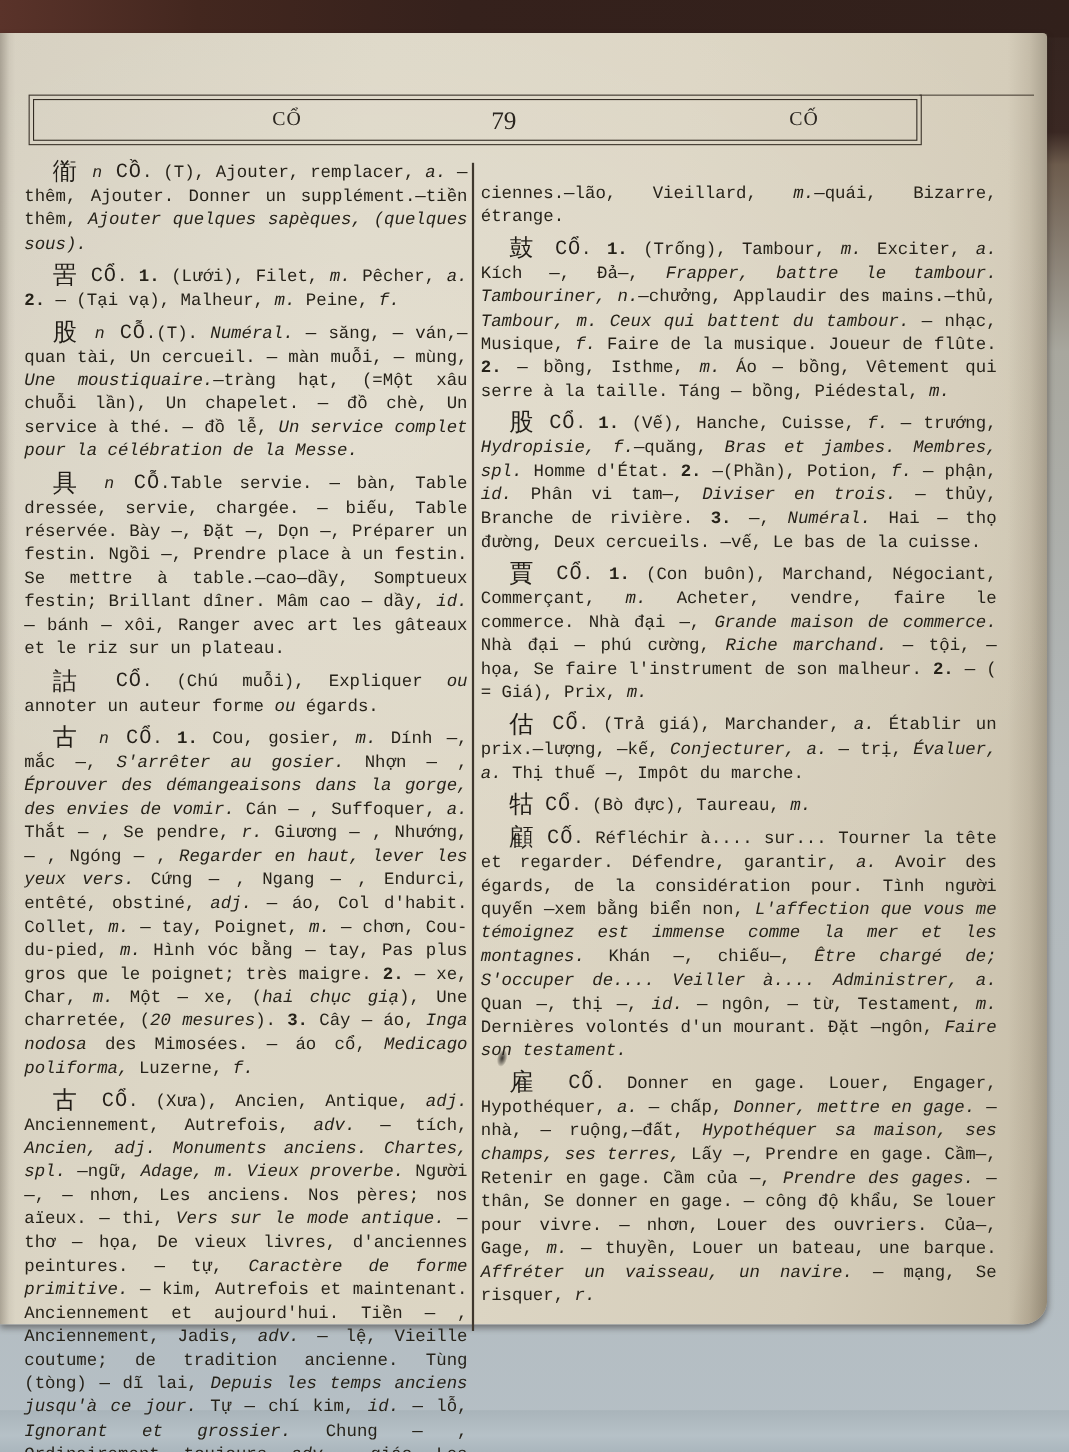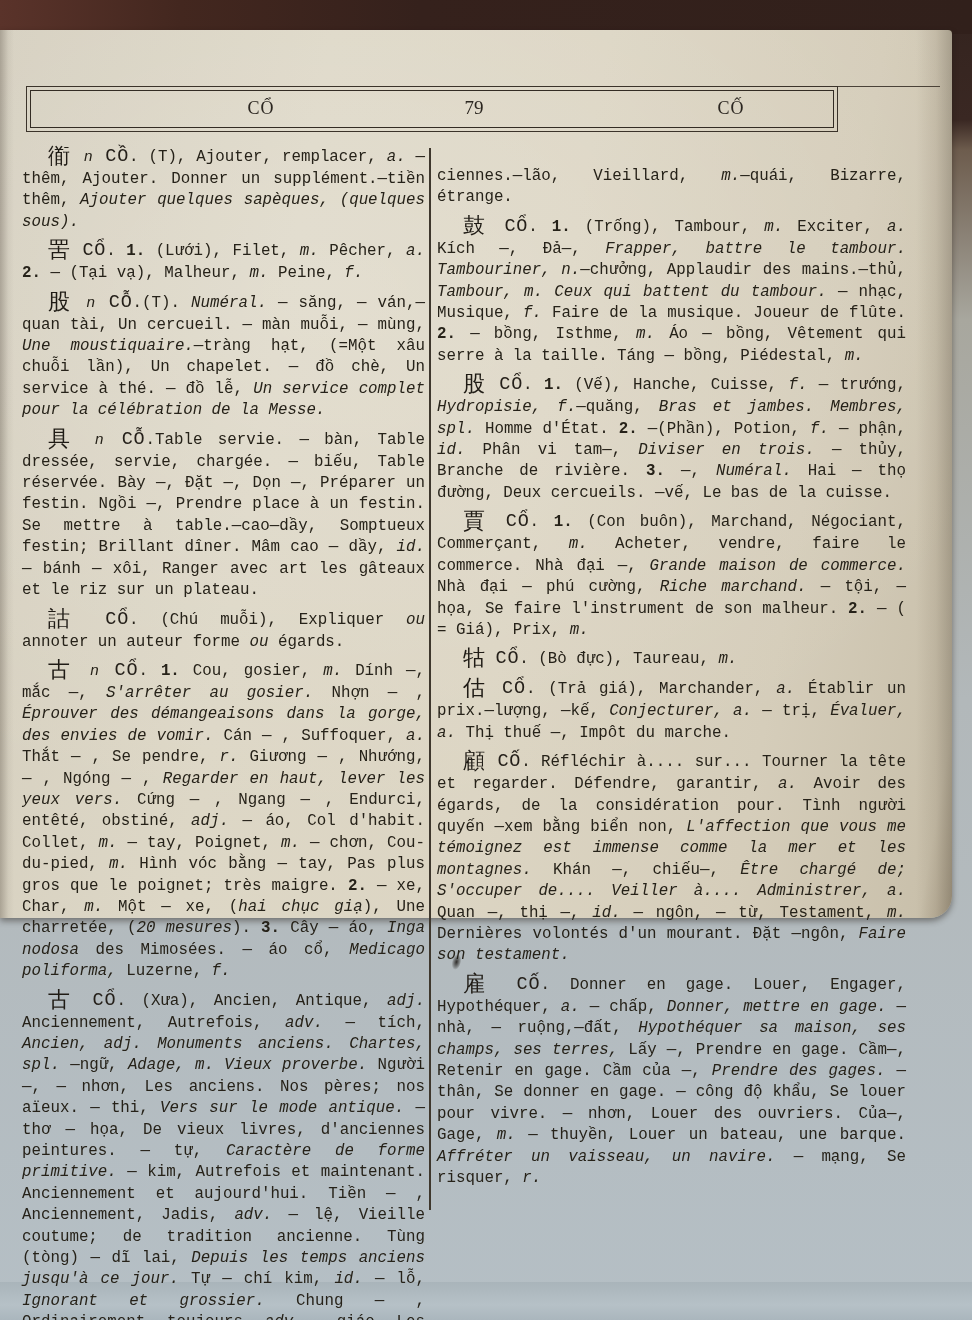--- a/index.html
+++ b/index.html
@@ -11,21 +11,21 @@
   }
   .top-band{
     position:absolute;left:0;top:0;width:972px;height:34px;
     background:linear-gradient(90deg,#5a332a 0,#43271f 180px,#35211c 420px,#31201b 100%);
   }
   .bottom-band{
     position:absolute;left:0;bottom:0;width:972px;height:38px;
     background:linear-gradient(180deg,#a9b4ba 0,#b6c1c7 60%,#aab6bd 100%);
   }
   .paper{
-    position:absolute;left:0;top:30px;width:952px;height:888px;
+    position:absolute;left:0;top:30px;width:952px;height:1174px;
     background:
       radial-gradient(1200px 900px at 35% 30%, rgba(255,255,255,.18), rgba(0,0,0,0) 60%),
       linear-gradient(100deg,#d5cfbf 0,#ddd7c6 30%,#dcd5c3 55%,#d5cdba 80%,#c9c0ab 97%,#b3a892 100%);
     box-shadow:0 3px 6px rgba(30,25,20,.45);
     border-bottom-right-radius:22px;border-top-right-radius:4px;
   }
   .paper::after{ 
     content:"";position:absolute;right:0;top:0;width:36px;height:100%;
     background:linear-gradient(90deg,rgba(90,75,55,0) 0,rgba(90,75,55,.12) 55%,rgba(60,50,35,.28) 100%);
     border-bottom-right-radius:22px;
@@ -42,21 +42,21 @@
   .header-frame .outer{
     position:absolute;left:-5px;right:-5px;top:-5px;bottom:-5px;
     border-top:1.1px solid #3b332a;border-bottom:1.1px solid #3b332a;
     border-left:1.1px solid #3b332a;border-right:1.1px solid #3b332a;
   }
   .header-ext{position:absolute;left:836px;top:55.5px;width:104px;border-top:1.2px solid #4a4238;}
   .header-word{
     position:absolute;top:7px;font-size:18px;letter-spacing:1px;color:#2b2620;width:90px;text-align:center;
   }
   .hw-left{left:185px;} .hw-right{left:655px;}
-  .page-num{position:absolute;top:6px;left:408px;width:70px;text-align:center;font-size:19px;color:#2b2620;}
+  .page-num{position:absolute;top:6px;left:392px;width:70px;text-align:center;font-size:23px;color:#2b2620;}
   .col{
     position:absolute;top:116px;text-align:justify;color:#262219;
     font-size:15.8px;line-height:21.4px;font-family:Liberation Mono, monospace;
   }
   .col-left{left:22px;width:403px;}
   .col-right{left:437px;width:469px;margin-top:20px;}
   .divider{position:absolute;left:429px;top:118px;width:1.6px;height:1062px;background:#3e372d;}
   .entry{margin:0 0 7px;text-indent:26px;}
   .entry.cont{text-indent:0;}
   .cjk{font-size:22px;line-height:1;letter-spacing:1px;color:#1f1b15;vertical-align:-2px;}
@@ -93,20 +93,20 @@
       <p class="entry"><span class="cjk">具</span><span class="nom"> n </span><span class="reading">CỖ</span><span class="r">.Table servie. — bàn, Table dressée, servie, chargée. — biếu, Table réservée. Bày —, Đặt —, Dọn —, Préparer un festin. Ngồi —, Prendre place à un festin. Se mettre à table.—cao—dầy, Somptueux festin; Brillant dîner. Mâm cao — dầy, </span><span class="i">id.</span><span class="r"> — bánh — xôi, Ranger avec art les gâteaux et le riz sur un plateau.</span></p>
       <p class="entry"><span class="cjk">詁</span> <span class="reading">CỔ</span><span class="r">. (Chú muỗi), Expliquer </span><span class="i">ou</span><span class="r"> annoter un auteur forme </span><span class="i">ou</span><span class="r"> égards.</span></p>
       <p class="entry"><span class="cjk">古</span><span class="nom"> n </span><span class="reading">CỔ</span><span class="r">. </span><span class="b">1.</span><span class="r"> Cou, gosier, </span><span class="i">m.</span><span class="r"> Dính —, mắc —, </span><span class="i">S'arrêter au gosier.</span><span class="r"> Nhợn — , </span><span class="i">Éprouver des démangeaisons dans la gorge, des envies de vomir.</span><span class="r"> Cán — , Suffoquer, </span><span class="i">a.</span><span class="r"> Thắt — , Se pendre, </span><span class="i">r.</span><span class="r"> Giương — , Nhướng, — , Ngóng — , </span><span class="i">Regarder en haut, lever les yeux vers.</span><span class="r"> Cứng — , Ngang — , Endurci, entêté, obstiné, </span><span class="i">adj.</span><span class="r"> — áo, Col d'habit. Collet, </span><span class="i">m.</span><span class="r"> — tay, Poignet, </span><span class="i">m.</span><span class="r"> — chơn, Cou-du-pied, </span><span class="i">m.</span><span class="r"> Hình vóc bằng — tay, Pas plus gros que le poignet; très maigre. </span><span class="b">2.</span><span class="r"> — xe, Char, </span><span class="i">m.</span><span class="r"> Một — xe, (</span><span class="i">hai chục giạ</span><span class="r">), Une charretée, (</span><span class="i">20 mesures</span><span class="r">). </span><span class="b">3.</span><span class="r"> Cây — áo, </span><span class="i">Inga nodosa</span><span class="r"> des Mimosées. — áo cổ, </span><span class="i">Medicago poliforma,</span><span class="r"> Luzerne, </span><span class="i">f.</span></p>
       <p class="entry"><span class="cjk">古</span> <span class="reading">CỔ</span><span class="r">. (Xưa), Ancien, Antique, </span><span class="i">adj.</span><span class="r"> Anciennement, Autrefois, </span><span class="i">adv.</span><span class="r"> — tích, </span><span class="i">Ancien, adj. Monuments anciens. Chartes, spl.</span><span class="r"> —ngữ, </span><span class="i">Adage, m. Vieux proverbe.</span><span class="r"> Người —, — nhơn, Les anciens. Nos pères; nos aïeux. — thi, </span><span class="i">Vers sur le mode antique.</span><span class="r"> — thơ — họa, De vieux livres, d'anciennes peintures. — tự, </span><span class="i">Caractère de forme primitive.</span><span class="r"> — kim, Autrefois et maintenant. Anciennement et aujourd'hui. Tiền — , Anciennement, Jadis, </span><span class="i">adv.</span><span class="r"> — lệ, Vieille coutume; de tradition ancienne. Tùng (tòng) — dĩ lai, </span><span class="i">Depuis les temps anciens jusqu'à ce jour.</span><span class="r"> Tự — chí kim, </span><span class="i">id.</span><span class="r"> — lỗ, </span><span class="i">Ignorant et grossier.</span><span class="r"> Chung — , Ordinairement, toujours, </span><span class="i">adv.</span><span class="r"> — giáo, Les lois an-</span></p>
     </div>
   <div class="col col-right" id="col-right">
       <p class="entry cont"><span class="r">ciennes.—lão, Vieillard, </span><span class="i">m.</span><span class="r">—quái, Bizarre, étrange.</span></p>
       <p class="entry"><span class="cjk">鼓</span> <span class="reading">CỔ</span><span class="r">. </span><span class="b">1.</span><span class="r"> (Trống), Tambour, </span><span class="i">m.</span><span class="r"> Exciter, </span><span class="i">a.</span><span class="r"> Kích —, Đả—, </span><span class="i">Frapper, battre le tambour. Tambouriner, n.</span><span class="r">—chưởng, Applaudir des mains.—thủ, </span><span class="i">Tambour, m. Ceux qui battent du tambour.</span><span class="r"> — nhạc, Musique, </span><span class="i">f.</span><span class="r"> Faire de la musique. Joueur de flûte. </span><span class="b">2.</span><span class="r"> — bồng, Isthme, </span><span class="i">m.</span><span class="r"> Áo — bồng, Vêtement qui serre à la taille. Táng — bồng, Piédestal, </span><span class="i">m.</span></p>
       <p class="entry"><span class="cjk">股</span> <span class="reading">CỔ</span><span class="r">. </span><span class="b">1.</span><span class="r"> (Vế), Hanche, Cuisse, </span><span class="i">f.</span><span class="r"> — trướng, </span><span class="i">Hydropisie, f.</span><span class="r">—quăng, </span><span class="i">Bras et jambes. Membres, spl.</span><span class="r"> Homme d'État. </span><span class="b">2.</span><span class="r"> —(Phần), Potion, </span><span class="i">f.</span><span class="r"> — phận, </span><span class="i">id.</span><span class="r"> Phân vi tam—, </span><span class="i">Diviser en trois.</span><span class="r"> — thủy, Branche de rivière. </span><span class="b">3.</span><span class="r"> —, </span><span class="i">Numéral.</span><span class="r"> Hai — thọ đường, Deux cercueils. —vế, Le bas de la cuisse.</span></p>
       <p class="entry"><span class="cjk">賈</span> <span class="reading">CỔ</span><span class="r">. </span><span class="b">1.</span><span class="r"> (Con buôn), Marchand, Négociant, Commerçant, </span><span class="i">m.</span><span class="r"> Acheter, vendre, faire le commerce. Nhà đại —, </span><span class="i">Grande maison de commerce.</span><span class="r"> Nhà đại — phú cường, </span><span class="i">Riche marchand.</span><span class="r"> — tội, — họa, Se faire l'instrument de son malheur. </span><span class="b">2.</span><span class="r"> — ( = Giá), Prix, </span><span class="i">m.</span></p>
+      <p class="entry"><span class="cjk">估</span> <span class="reading">CỔ</span><span class="r">. (Trả giá), Marchander, </span><span class="i">a.</span><span class="r"> Établir un prix.—lượng, —kế, </span><span class="i">Conjecturer, a.</span><span class="r"> — trị, </span><span class="i">Évaluer, a.</span><span class="r"> Thị thuế —, Impôt du marche.</span></p>
       <p class="entry"><span class="cjk">牯</span> <span class="reading">CỔ</span><span class="r">. (Bò đực), Taureau, </span><span class="i">m.</span></p>
-      <p class="entry"><span class="cjk">估</span> <span class="reading">CỔ</span><span class="r">. (Trả giá), Marchander, </span><span class="i">a.</span><span class="r"> Établir un prix.—lượng, —kế, </span><span class="i">Conjecturer, a.</span><span class="r"> — trị, </span><span class="i">Évaluer, a.</span><span class="r"> Thị thuế —, Impôt du marche.</span></p>
       <p class="entry"><span class="cjk">顧</span> <span class="reading">CỐ</span><span class="r">. Réfléchir à.... sur... Tourner la tête et regarder. Défendre, garantir, </span><span class="i">a.</span><span class="r"> Avoir des égards, de la considération pour. Tình người quyến —xem bằng biển non, </span><span class="i">L'affection que vous me témoignez est immense comme la mer et les montagnes.</span><span class="r"> Khán —, chiếu—, </span><span class="i">Être chargé de; S'occuper de.... Veiller à.... Administrer, a.</span><span class="r"> Quan —, thị —, </span><span class="i">id.</span><span class="r"> — ngôn, — từ, Testament, </span><span class="i">m.</span><span class="r"> Dernières volontés d'un mourant. Đặt —ngôn, </span><span class="i">Faire son testament.</span></p>
       <p class="entry"><span class="cjk">雇</span> <span class="reading">CỐ</span><span class="r">. Donner en gage. Louer, Engager, Hypothéquer, </span><span class="i">a.</span><span class="r"> — chấp, </span><span class="i">Donner, mettre en gage.</span><span class="r"> — nhà, — ruộng,—đất, </span><span class="i">Hypothéquer sa maison, ses champs, ses terres,</span><span class="r"> Lấy —, Prendre en gage. Cầm—, Retenir en gage. Cầm của —, </span><span class="i">Prendre des gages.</span><span class="r"> — thân, Se donner en gage. — công độ khẩu, Se louer pour vivre. — nhơn, Louer des ouvriers. Của—, Gage, </span><span class="i">m.</span><span class="r"> — thuyền, Louer un bateau, une barque. </span><span class="i">Affréter un vaisseau, un navire.</span><span class="r"> — mạng, Se risquer, </span><span class="i">r.</span></p>
     </div>
 
   <div class="ink-smudge"></div>
 </div>
 
 </body></html>

